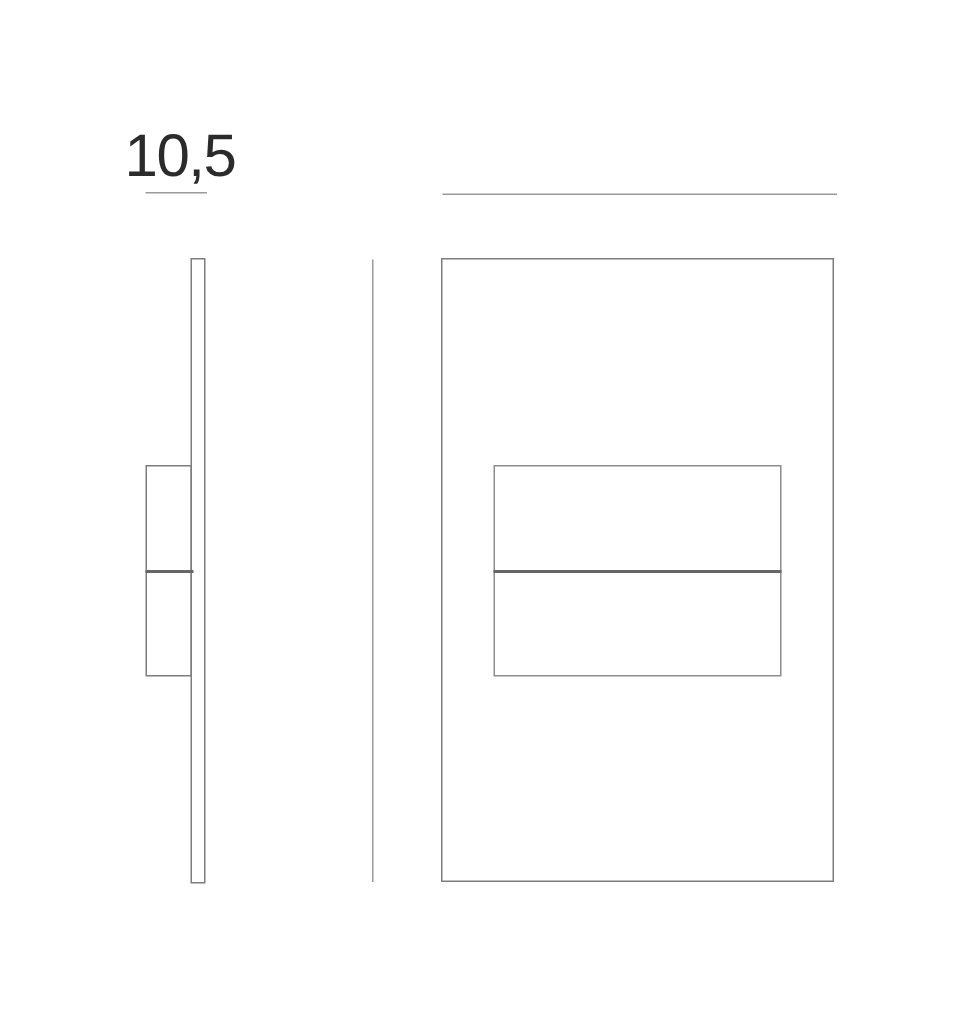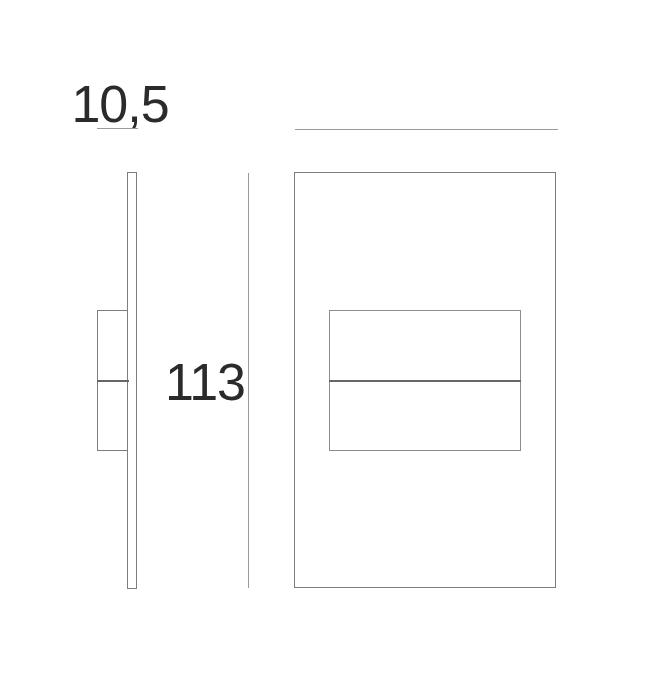--- a/index.html
+++ b/index.html
@@ -11,21 +11,21 @@
     position: relative;
     width: 650px;
     height: 677px;
     background: var(--background, #ffffff);
     font-family: "Liberation Sans", sans-serif;
     overflow: hidden;
   }
   .dim-label {
     position: absolute;
     color: var(--text, #2b2b2b);
-    font-size: 52px;
+    font-size: 40px;
     line-height: 48px;
     font-weight: 300;
     letter-spacing: -1px;
     white-space: nowrap;
   }
   .dim-line {
     position: absolute;
     background: var(--dimension-line, #9a9a9a);
   }
   .obj {
@@ -46,21 +46,20 @@
 </head>
 <body>
 
 <div class="canvas">
 
   <div class="dim-label" style="left:60px; top:80px; width:120px; text-align:center;">10,5</div>
   <div class="dim-line" style="left:97px; top:128px; width:41px; height:1px;"></div>
 
   <div class="dim-line" style="left:295px; top:129px; width:263px; height:1px;"></div>
 
-  <div class="dim-label" style="left:150px; top:358px; width:95px; text-align:right;">113</div>
   <div class="dim-line" style="left:248px; top:173px; width:1px; height:415px;"></div>
 
   <div>
     <div class="obj" style="left:127px; top:172px; width:10px; height:417px;"></div>
     <div class="obj" style="left:97px; top:310px; width:31px; height:141px;"></div>
     <div class="divider" style="left:97px; top:380px; width:32px; height:2px;"></div>
   </div>
 
   <div>
     <div class="obj" style="left:294px; top:172px; width:262px; height:416px;"></div>

